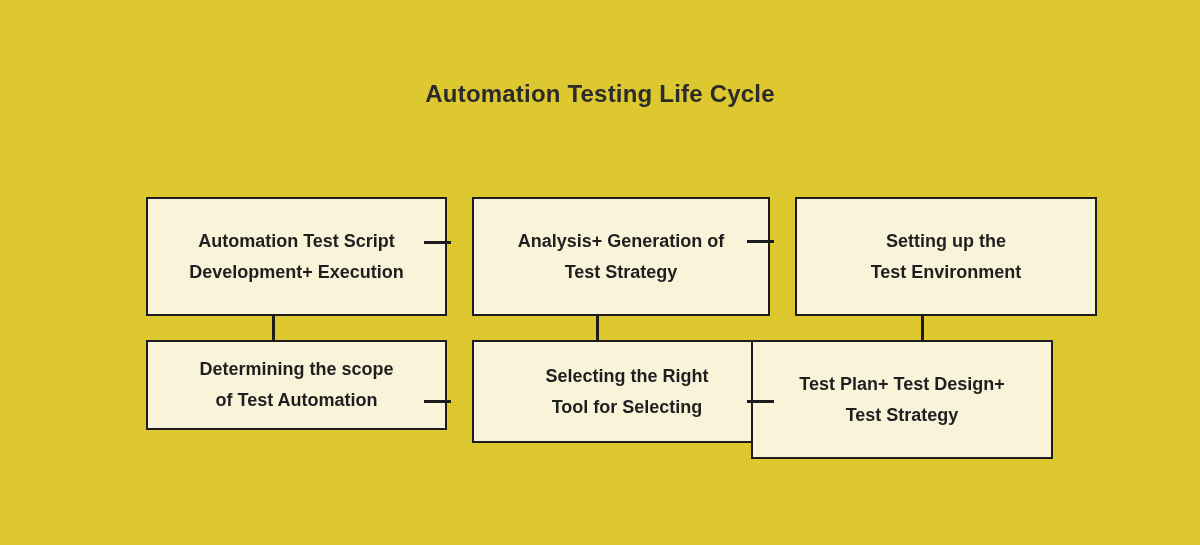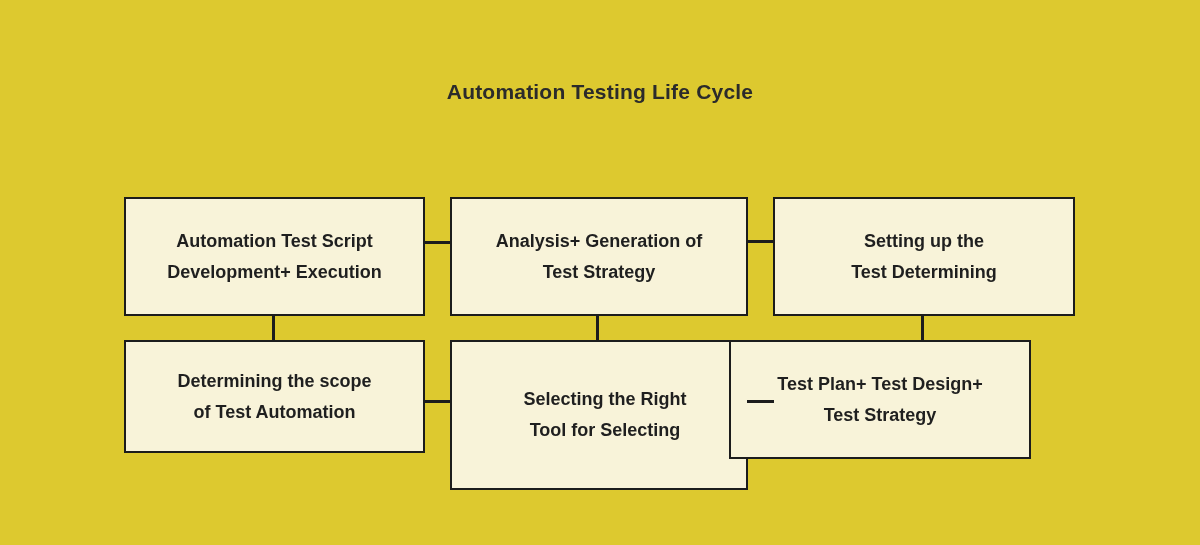--- a/index.html
+++ b/index.html
@@ -20,44 +20,45 @@
     position:relative;
     width:1200px;
     height:545px;
     background:var(--background);
   }
   .title{
     position:absolute;
     left:0; top:80px;
     width:1200px;
     text-align:center;
-    font-size:21px;
+    font-size:24px;
     font-weight:700;
     letter-spacing:.2px;
     color:var(--title-text);
   }
   .box{
     position:absolute;
     background:var(--box-fill);
     border:2px solid var(--box-border);
     display:flex;
     flex-direction:column;
     align-items:center;
     justify-content:center;
     text-align:center;
     color:var(--box-text);
     font-size:18px;
     font-weight:700;
     line-height:31px;
+    margin-left:22px;
   }
   .box-1{left:124px; top:197px; width:301px; height:119px;}
   .box-2{left:450px; top:197px; width:298px; height:119px;}
   .box-3{left:773px; top:197px; width:302px; height:119px;}
-  .box-4{left:124px; top:340px; width:301px; height:113px;}
-  .box-5{left:450px; top:340px; width:298px; height:150px;padding-left:12px;}
+  .box-4{left:124px; top:340px; width:301px; height:90px;}
+  .box-5{left:450px; top:340px; width:298px; height:103px;padding-left:12px;}
   .box-6{left:729px; top:340px; width:302px; height:119px;}
   .conn{
     position:absolute;
     background:var(--connector);
   }
   .conn-h{height:3px;}
   .conn-v{width:3px;}
   .conn-h1{left:424px; top:241px; width:27px;}
   .conn-h2{left:747px; top:240px; width:27px;}
   .conn-h3{left:424px; top:400px; width:27px;}
@@ -76,21 +77,21 @@
   <div class="box box-1">
     <span>Automation Test Script</span>
     <span>Development+ Execution</span>
   </div>
   <div class="box box-2">
     <span>Analysis+ Generation of</span>
     <span>Test Strategy</span>
   </div>
   <div class="box box-3">
     <span>Setting up the</span>
-    <span>Test Determining</span>
+    <span>Test Environment</span>
   </div>
 
   <div class="box box-4">
     <span>Determining the scope</span>
     <span>of Test Automation</span>
   </div>
   <div class="box box-5">
     <span>Selecting the Right</span>
     <span>Tool for Selecting</span>
   </div>

